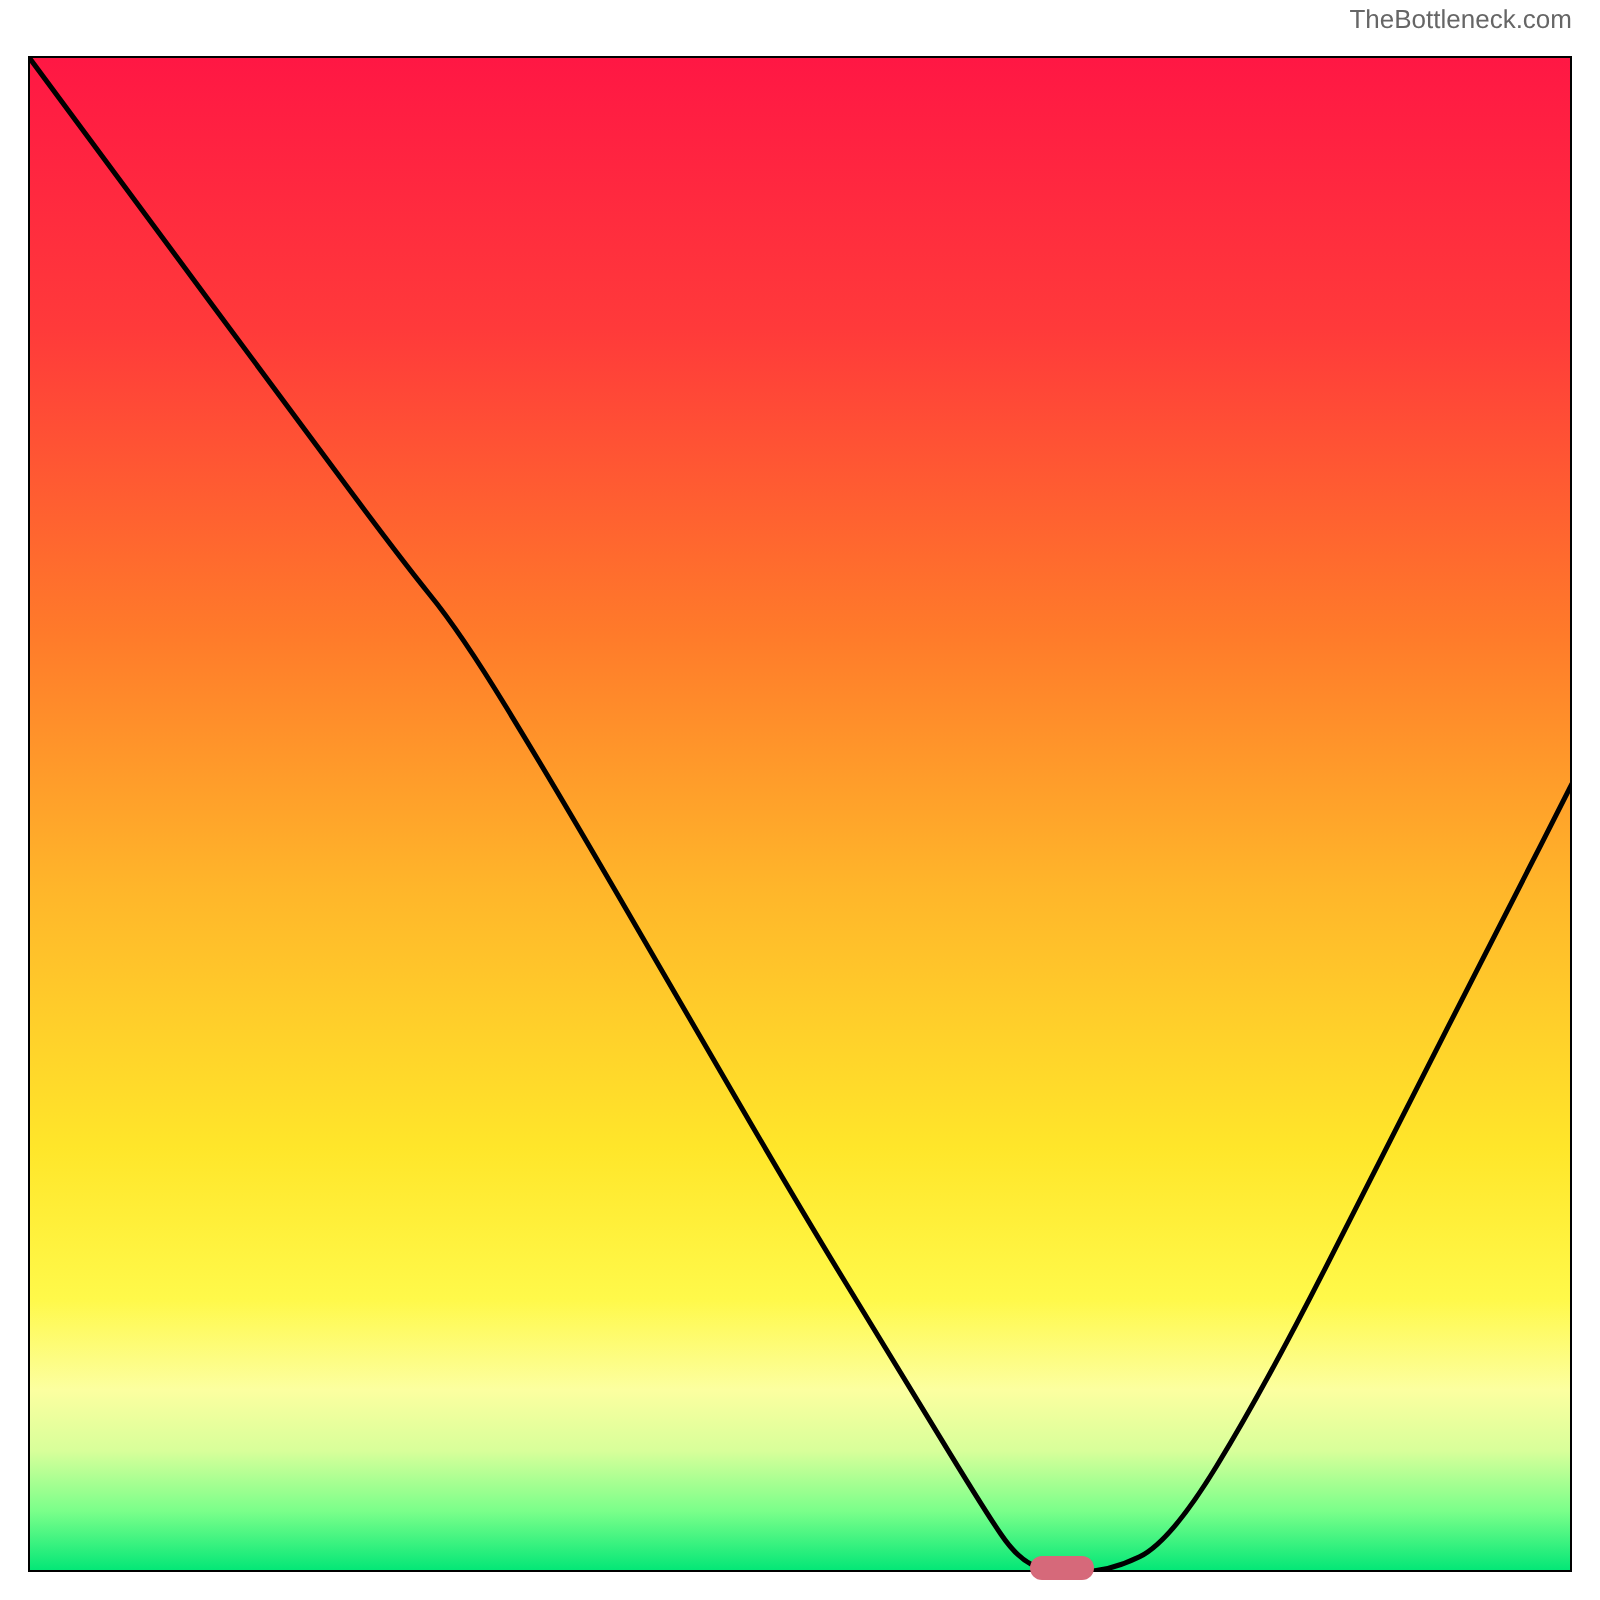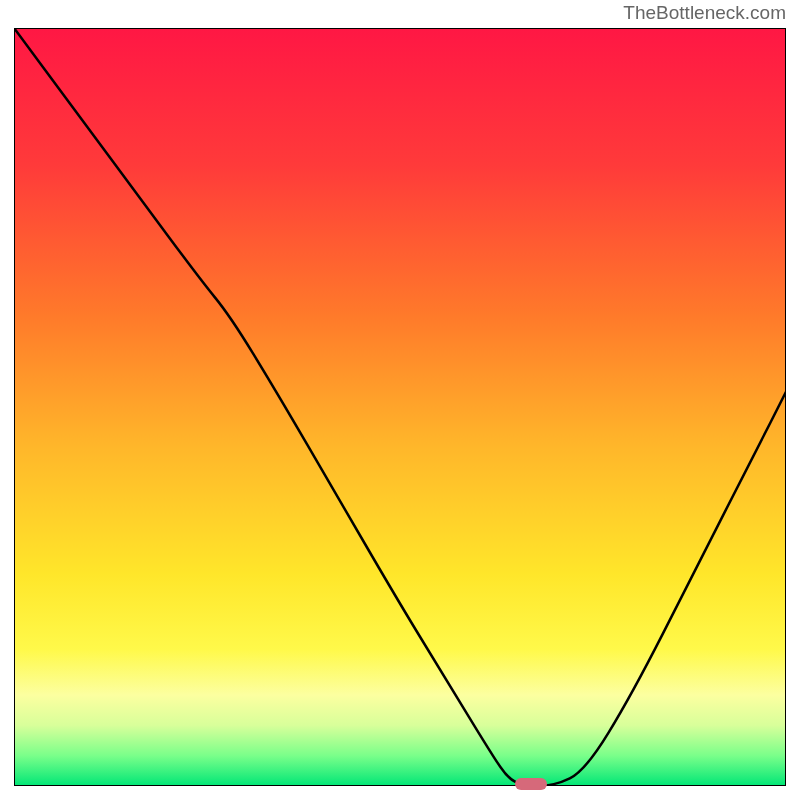--- a/index.html
+++ b/index.html
@@ -1,19 +1,19 @@
 <!DOCTYPE html>
 <html><head>
 <meta charset="utf-8">
 <style>
 * { margin: 0; padding: 0; box-sizing: border-box; }
 body { width: 800px; height: 800px; position: relative; overflow: hidden; font-family: Arial, sans-serif; }
 .chart-area { position: absolute; left: 14px; top: 28px; width: 772px; height: 758px; }
 .gradient-bg { position: absolute; left: 0; top: 0; width: 100%; height: 100%; }
-.watermark { position: absolute; top: 2px; right: 14px; color: #666; font-size: 19px; font-weight: 400; }
+.watermark { position: absolute; top: 2px; right: 14px; color: #666; font-size: 13px; font-weight: 400; }
 .curve-svg { position: absolute; left: 0; top: 0; width: 100%; height: 100%; }
 .marker { position: absolute; width: 32px; height: 12px; background: #d6697a; border-radius: 6px; }
 </style>
 </head>
 <body>
 
 <div class="watermark">TheBottleneck.com</div>
 
 <div class="chart-area">
   <svg class="gradient-bg" viewBox="0 0 772 758" preserveAspectRatio="none">

